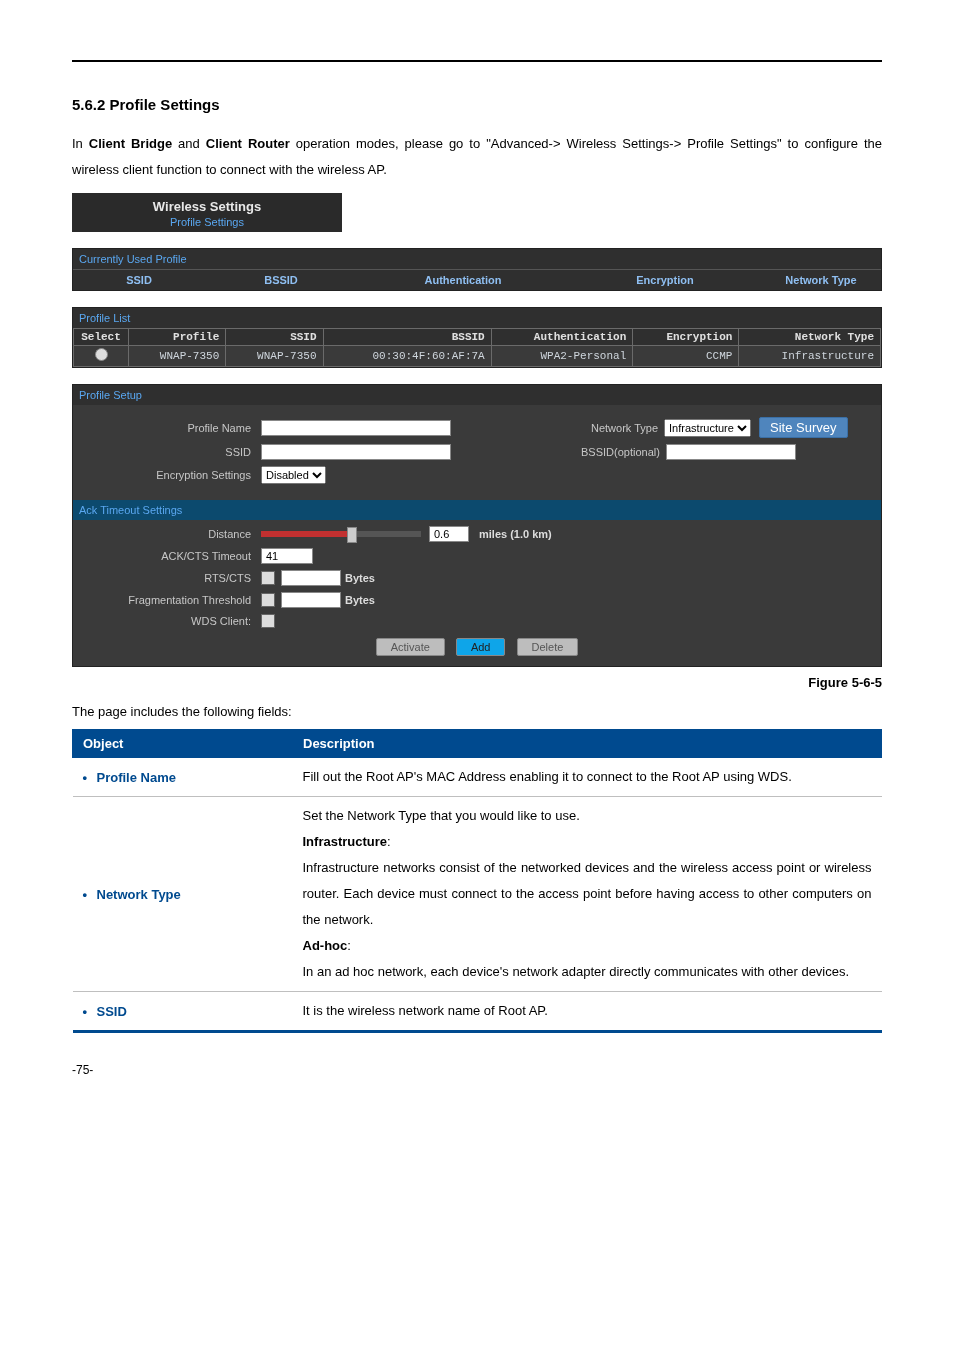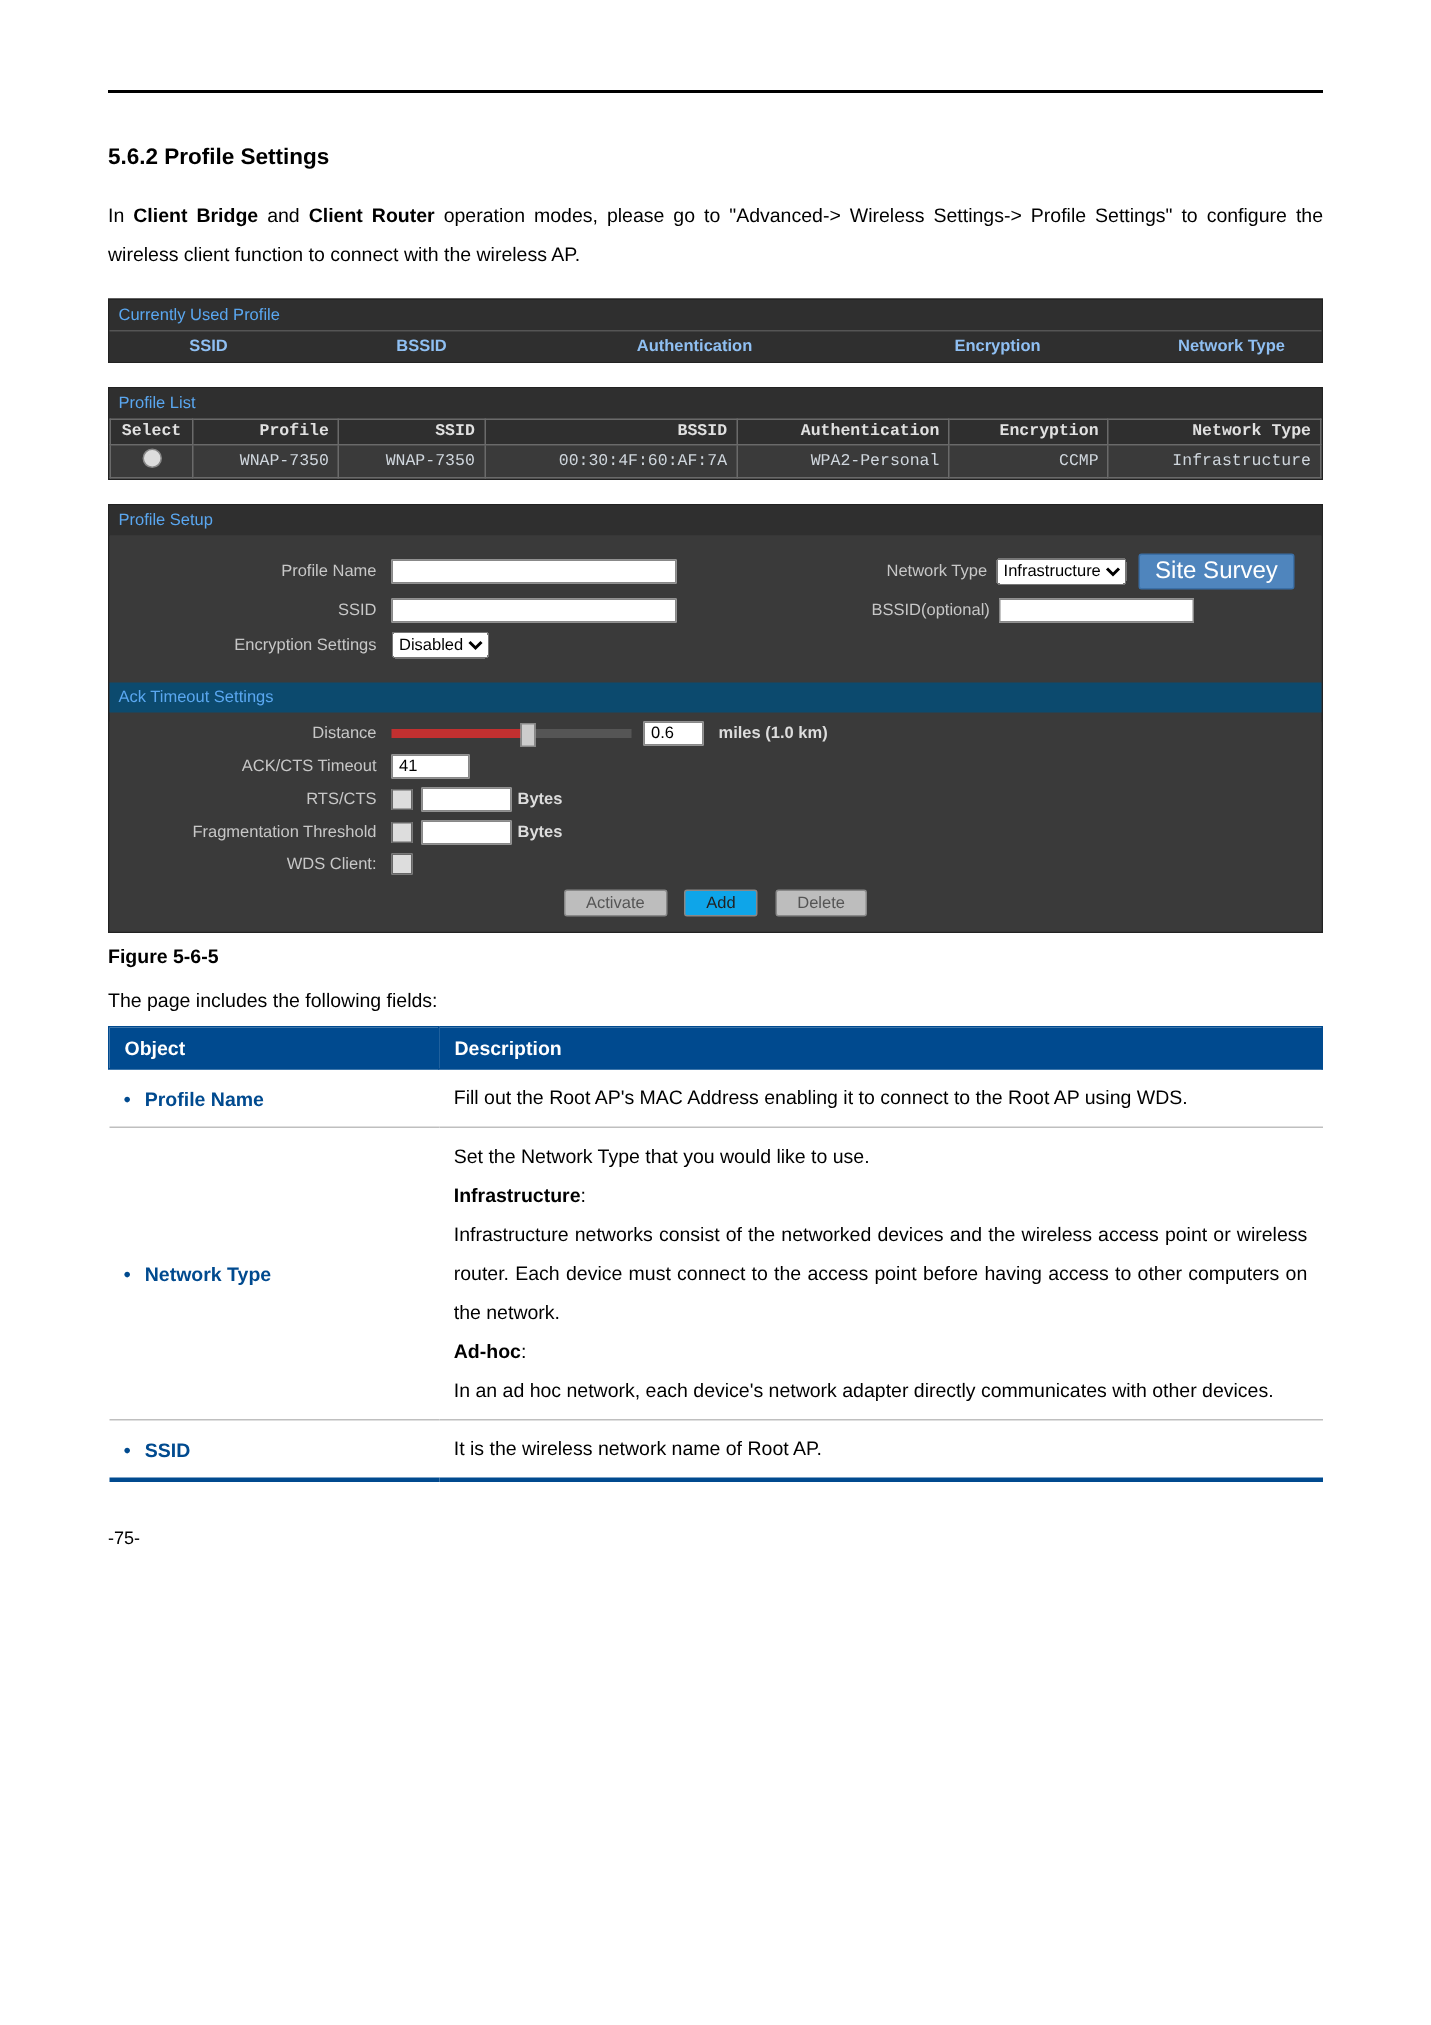--- a/index.html
+++ b/index.html
@@ -152,21 +152,21 @@
     height: 18px;
   }
   .psu .rlab {
     margin-left: 40px;
     color: #c7c7c7;
   }
   .sitebtn {
     display: inline-block;
     background: #4f85bd;
     color: #fff;
-    font-size: 16px;
+    font-size: 13px;
     padding: 2px 10px;
     border-radius: 2px;
     margin-left: 8px;
     border: 1px solid #3a6fa6;
   }
   .slider {
     display: inline-block;
     width: 160px; height: 6px;
     background: linear-gradient(to right,#c23030 0 60%, #555 60%);
     position: relative;
@@ -194,21 +194,21 @@
     display: inline-block;
     border: 1px solid #888;
     background: #bdbdbd;
     color: #555;
     padding: 2px 14px;
     margin: 0 4px;
     font-size: 11px;
     border-radius: 2px;
   }
   .figcap {
-    text-align: left;
+    text-align: right;
     font-weight: bold;
     font-size: 13px;
     margin: 8px 0 14px 0;
   }
 
   p.follow {
     font-size: 13px;
     margin: 0 0 10px 0;
   }
 
@@ -265,20 +265,27 @@
   <div class="top-rule"></div>
 
   <h3 class="sec">5.6.2  Profile Settings</h3>
 
   <p class="intro">
     <span>In </span><b>Client Bridge</b><span> and </span><b>Client Router</b><span> operation modes, please go to "Advanced-&gt; Wireless Settings-&gt; Profile Settings" to configure the wireless client function to connect with the wireless AP.</span>
   </p>
 
   <div class="wpanel">
 
+    <div class="tabbar">
+      <div class="tab">
+        <div class="title">Wireless Settings</div>
+        <div class="sub">Profile Settings</div>
+      </div>
+      <div class="blank"></div>
+    </div>
 
     <div class="darkbox cup">
       <div class="sectlabel">Currently Used Profile</div>
       <div class="hdrrow">
         <div class="cell s">SSID</div>
         <div class="cell b">BSSID</div>
         <div class="cell a">Authentication</div>
         <div class="cell e">Encryption</div>
         <div class="cell n">Network Type</div>
       </div>

